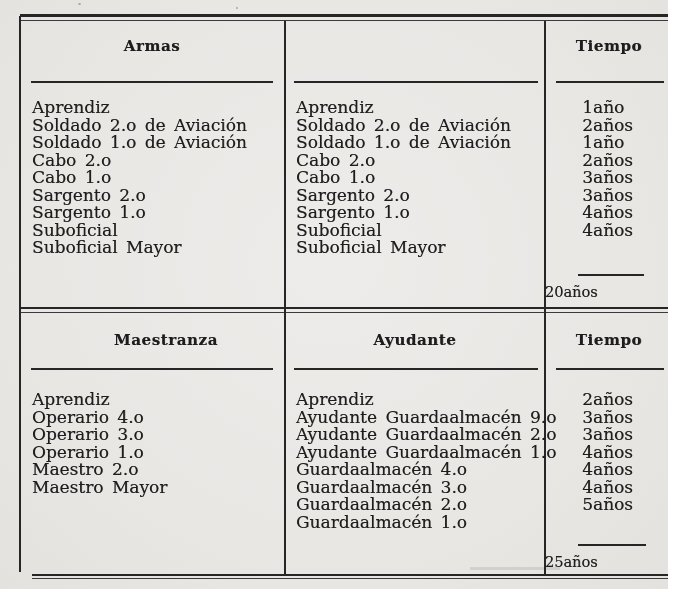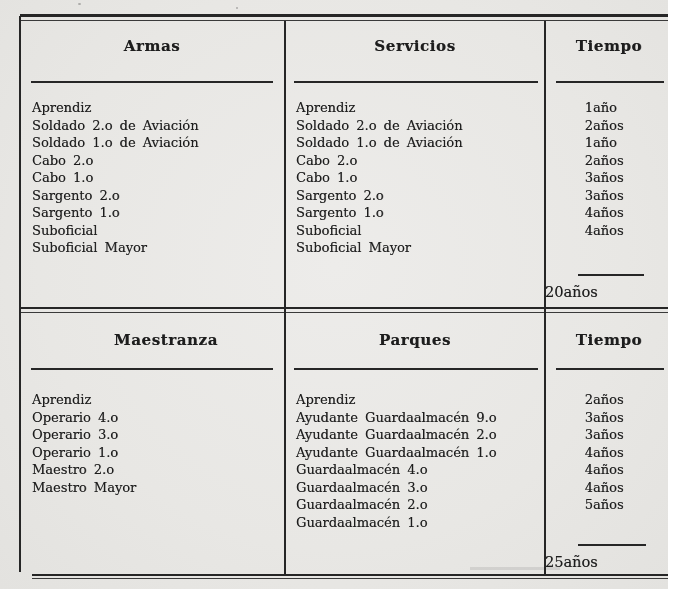--- a/index.html
+++ b/index.html
@@ -12,21 +12,21 @@
     overflow:hidden;
   }
   .rule{position:absolute;background:#262626;}
   .rule.soft{background:#3a3a3a;}
   .hdr{
     position:absolute;height:20px;line-height:20px;
     text-align:center;font-weight:bold;font-size:15px;
     letter-spacing:.6px;white-space:nowrap;
     text-shadow:.3px .3px .5px rgba(25,25,25,.55);
   }
-  .rows{position:absolute;font-size:13px;text-shadow:.3px .3px .45px rgba(25,25,25,.5);}
+  .rows{position:absolute;font-size:17px;text-shadow:.3px .3px .45px rgba(25,25,25,.5);}
   .rows .r{height:17.5px;line-height:17.5px;white-space:nowrap;word-spacing:3px;}
   .trow{display:flex;}
   .trow .n{flex:0 0 48px;text-align:right;}
   .trow .u{}
   .total{
     position:absolute;height:18px;line-height:18px;font-size:14.5px;
     display:flex;text-shadow:.3px .3px .45px rgba(25,25,25,.5);
   }
   .speck{position:absolute;background:rgba(30,30,30,.3);border-radius:50%;}
   .smudge{position:absolute;background:rgba(30,30,30,.10);}
@@ -45,21 +45,20 @@
   <div class="rule" style="left:19px;top:16px;width:2px;height:556px"></div>
   <div class="rule" style="left:672px;top:33px;width:2px;height:540px"></div>
   <div class="rule" style="left:284px;top:21px;width:2px;height:553px"></div>
   <div class="rule" style="left:544px;top:21px;width:2px;height:553px"></div>
 
   <div class="speck" style="left:78px;top:3px;width:3px;height:2px"></div>
   <div class="speck" style="left:236px;top:7px;width:2px;height:2px"></div>
   <div class="smudge" style="left:470px;top:567px;width:90px;height:3px"></div>
 
   <div class="hdr" style="left:19px;top:36px;width:266px">Armas</div>
-  <div class="hdr" style="left:285px;top:36px;width:260px">Servicios</div>
   <div class="hdr" style="left:545px;top:36px;width:128px">Tiempo</div>
   <div class="rule" style="left:31px;top:81px;width:242px;height:2px"></div>
   <div class="rule" style="left:294px;top:81px;width:244px;height:2px"></div>
   <div class="rule" style="left:556px;top:81px;width:108px;height:2px"></div>
 
   <div class="rows" style="left:32px;top:99px">
     <div class="r">Aprendiz</div>
     <div class="r">Soldado 2.o de Aviación</div>
     <div class="r">Soldado 1.o de Aviación</div>
     <div class="r">Cabo 2.o</div>
@@ -117,21 +116,21 @@
       </div>
   </div>
 
   <div class="rule" style="left:578px;top:274px;width:66px;height:2px"></div>
   <div class="total" style="left:545px;top:283px;width:128px">
     <span class="n">20</span>
       <span class="u">años</span>
   </div>
 
   <div class="hdr" style="left:33px;top:330px;width:266px">Maestranza</div>
-  <div class="hdr" style="left:285px;top:330px;width:260px">Parques</div>
+  <div class="hdr" style="left:285px;top:330px;width:260px">Ayudante</div>
   <div class="hdr" style="left:545px;top:330px;width:128px">Tiempo</div>
   <div class="rule" style="left:31px;top:368px;width:242px;height:2px"></div>
   <div class="rule" style="left:294px;top:368px;width:244px;height:2px"></div>
   <div class="rule" style="left:556px;top:368px;width:108px;height:2px"></div>
 
   <div class="rows" style="left:32px;top:391px">
     <div class="r">Aprendiz</div>
     <div class="r">Operario 4.o</div>
     <div class="r">Operario 3.o</div>
     <div class="r">Operario 1.o</div>

